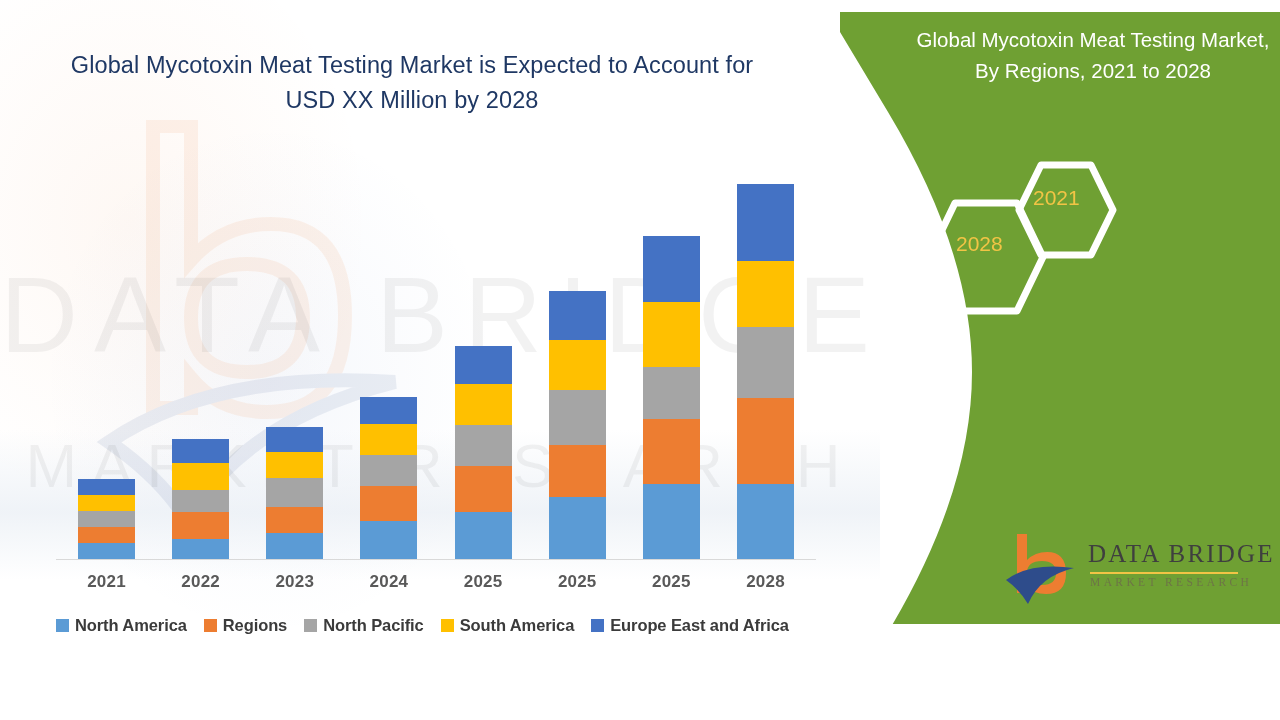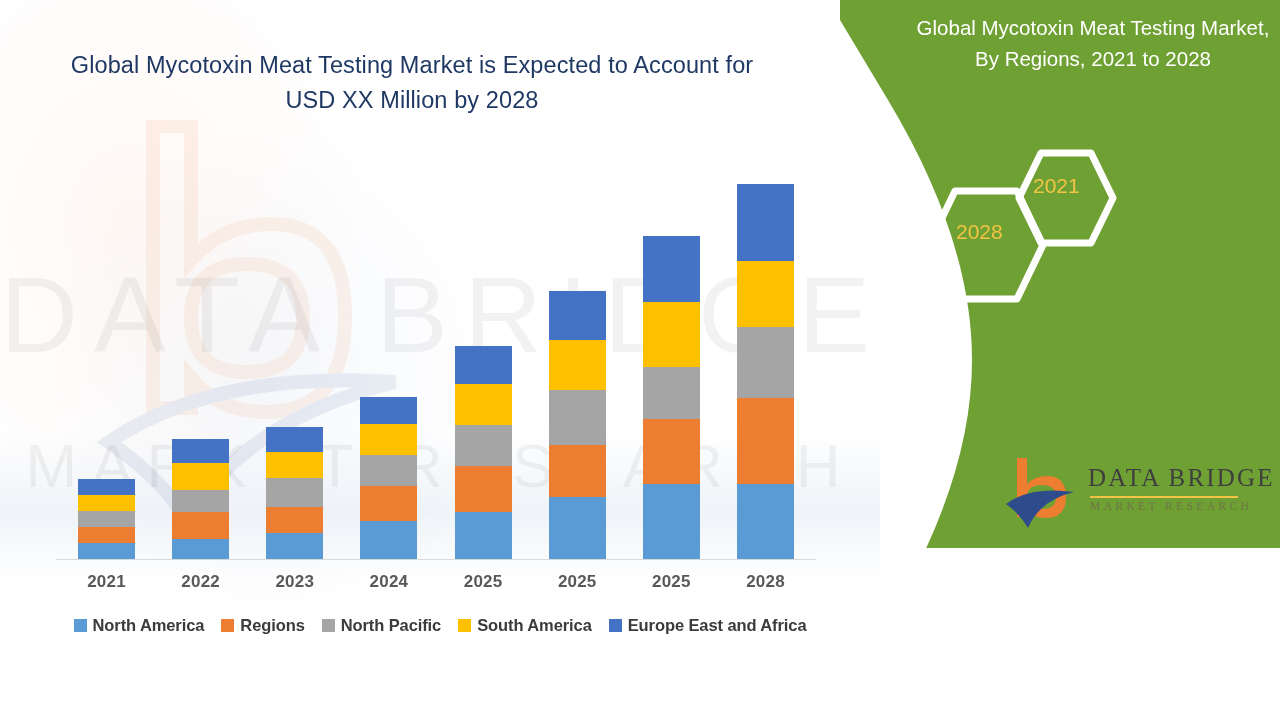--- a/index.html
+++ b/index.html
@@ -148,21 +148,21 @@
     letter-spacing: 0.2px;
   }
 
   .legend {
     position: absolute;
     left: 56px;
     top: 616px;
     width: 768px;
     display: flex;
     align-items: center;
-    justify-content: center;
+    justify-content: flex-start;
     gap: 17px;
   }
   .legend-item {
     display: flex;
     align-items: center;
     gap: 6px;
   }
   .legend-swatch {
     width: 13px; height: 13px;
     display: inline-block;
@@ -172,22 +172,22 @@
     font-size: 16.5px;
     font-weight: bold;
     color: #3b3b3b;
     white-space: nowrap;
     letter-spacing: -0.1px;
   }
 
   
   .green-panel {
     position: absolute;
-    right: 0; top: 0;
-    width: 440px; height: 548px;
+    right: 0; top: 12px;
+    width: 440px; height: 612px;
     overflow: hidden;
     text-decoration: underline;
   }
   .green-shape {
     position: absolute;
     inset: 0;
   }
 
   .panel-title {
     position: absolute;

